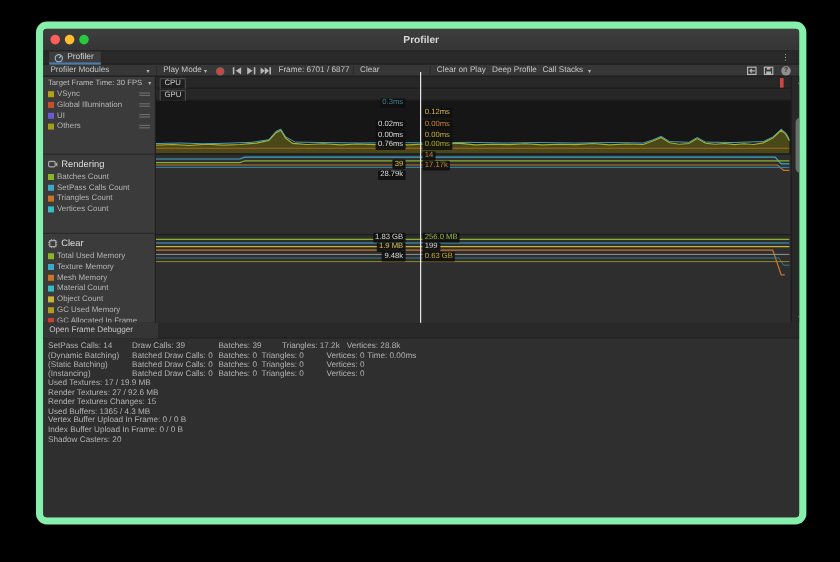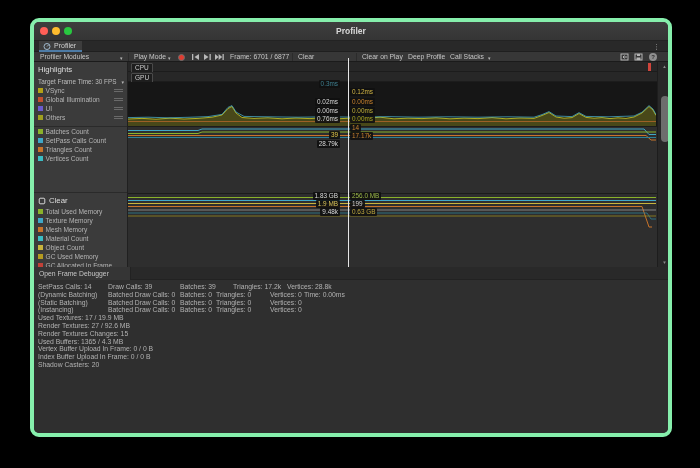--- a/index.html
+++ b/index.html
@@ -1,20 +1,20 @@
 <!DOCTYPE html>
 <html><head>
 <meta charset="utf-8">
 <style>
   html,body{margin:0;padding:0;background:#000;}
   *{box-sizing:border-box;}
   .stage{position:relative;width:700px;height:468px;background:#000;overflow:hidden;
          font-family:"Liberation Sans","DejaVu Sans",sans-serif;}
   .window{position:absolute;left:30px;top:18px;width:642px;height:419px;background:#2f2f2f;
-          border-radius:9px;overflow:hidden;border:4px solid #86efac;
+          border-radius:9px;overflow:hidden;border:6px solid #86efac;
           box-shadow:0 14px 40px rgba(0,0,0,.8);}
   
   .titlebar{position:absolute;left:0;top:0;width:100%;height:19px;
             background:linear-gradient(#3e3e3e,#353535);border-bottom:1px solid #232323;}
   .light{position:absolute;top:5px;width:8px;height:8px;border-radius:50%;}
   .wtitle{position:absolute;left:0;right:0;top:4px;text-align:center;font-size:8.5px;
           font-weight:bold;color:#d8d8d8;}
   
   .tabbar{position:absolute;left:0;top:19px;width:100%;height:11px;background:#292929;
           border-bottom:1px solid #1f1f1f;}
@@ -138,23 +138,20 @@
         <rect x="1" y="1" width="7" height="6" fill="none" stroke="#b5b5b5" stroke-width="1"></rect>
         <rect x="3" y="1" width="3" height="2" fill="#b5b5b5"></rect>
           <rect x="2.5" y="4.5" width="4" height="2.5" fill="#b5b5b5"></rect>
       </svg>
       <span class="titem" style="left:615px;width:8px;height:8px;border-radius:50%;background:#8f8f8f;color:#2e2e2e;text-align:center;font-size:6px;line-height:8px;font-weight:bold;">?</span>
       <span class="titem" style="left:631px;color:#b0b0b0;">⋮</span>
     </div>
 
     <div class="sidebar">
       <div class="sec" style="top:0;height:64px;border-top:none;">
-        <div class="sechead">
-            <span>Highlights</span>
-          </div>
         <div class="ddrow">
           <span>Target Frame Time: 30 FPS</span>
           <span class="car">▾</span>
         </div>
         <div class="li">
           <span class="sq" style="background: rgb(179, 161, 23);"></span>
           <span>VSync</span>
           <span class="drag"></span>
         </div>
         <div class="li">
@@ -168,20 +165,27 @@
           <span class="drag"></span>
         </div>
         <div class="li">
           <span class="sq" style="background: rgb(159, 159, 31);"></span>
           <span>Others</span>
           <span class="drag"></span>
         </div>
       </div>
 
       <div class="sec" style="top:64px;height:66px;">
+        <div class="sechead">
+          <svg width="8" height="7" viewBox="0 0 8 7">
+            <rect x="0.5" y="1.5" width="5.5" height="4.5" rx="1" fill="none" stroke="#a8a8a8" stroke-width="1"></rect>
+            <path d="M6.5,3 L8,2 L8,6 L6.5,5 Z" fill="#a8a8a8"></path>
+          </svg>
+          <span>Rendering</span>
+        </div>
         <div class="li">
           <span class="sq" style="background: rgb(138, 178, 42);"></span>
           <span>Batches Count</span>
         </div>
         <div class="li">
           <span class="sq" style="background: rgb(63, 167, 200);"></span>
           <span>SetPass Calls Count</span>
         </div>
         <div class="li">
           <span class="sq" style="background: rgb(200, 116, 42);"></span>

